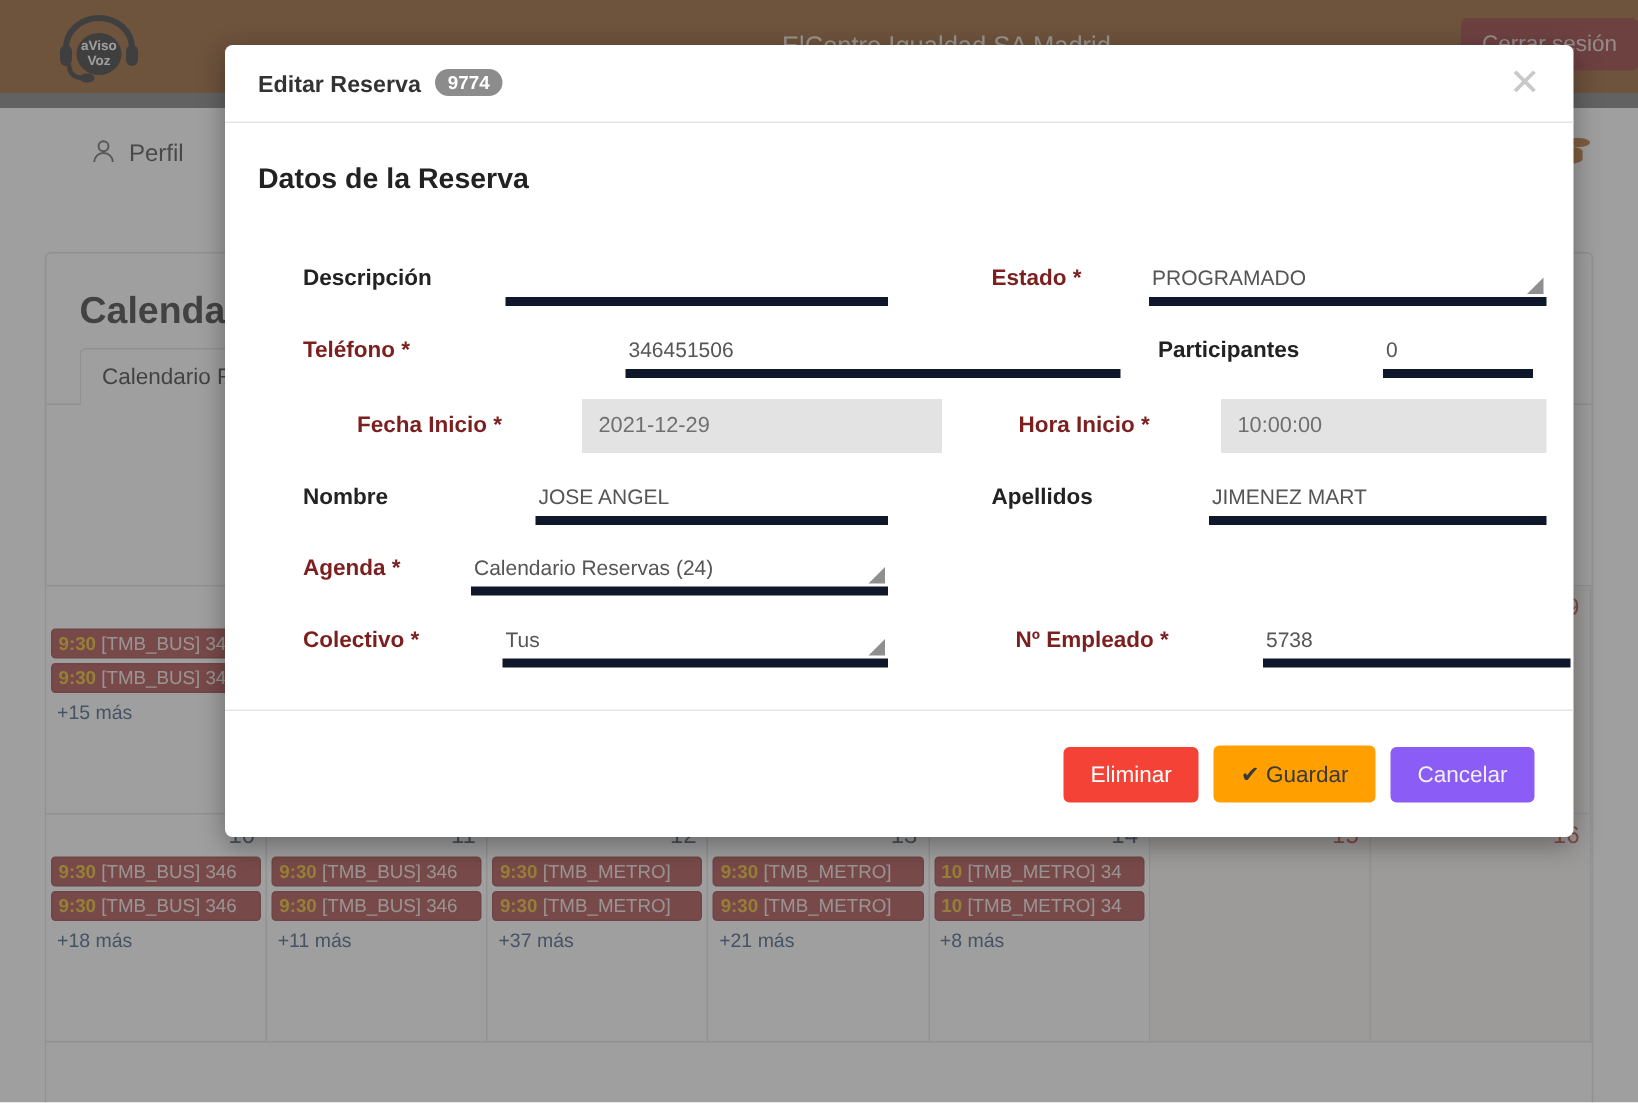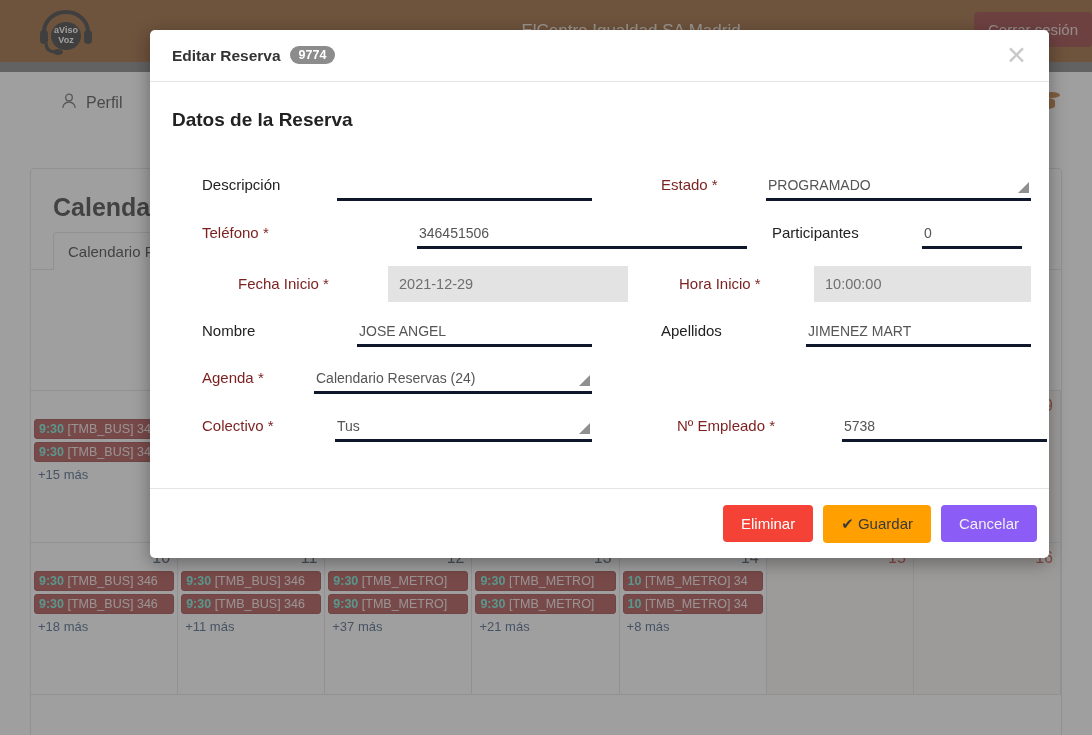--- a/index.html
+++ b/index.html
@@ -168,21 +168,21 @@
     background: #a33232;
     border: 1px solid #8d2a2a;
     border-radius: 3px;
     color: #f2e3e3;
     font-size: 12.5px;
     padding: 2px 4px;
     margin-bottom: 3px;
     white-space: nowrap;
     overflow: hidden;
   }
-  .event b { color: #5eead4; margin-top: 40px; }
+  .event b { color: #eab308; margin-top: 40px; }
   .more {
     font-size: 13px;
     color: #2c4a73;
     padding: 2px 4px;
     cursor: pointer;
   }
 
   
   #overlay {
     position: absolute;
@@ -257,34 +257,34 @@
     height: 310px;
   }
 
   .field {
     position: absolute;
     display: flex;
     align-items: baseline;
   }
   .field-label {
     font-size: 15px;
-    font-weight: normal;
+    font-weight: bold;
     white-space: nowrap;
   }
   .field-label.req { color: #7b1f1f; }
   .field-label.opt { color: #222; }
 
   .field-control {
     position: relative;
     flex: 1;
   }
   .underline-input {
     width: 100%;
     border: none;
-    border-bottom: 3px solid #0f172a;
+    border-bottom: 6px solid #0f172a;
     font-size: 14px;
     color: #555;
     padding: 4px 2px 5px;
     background: transparent;
     font-family: "Liberation Sans", sans-serif;
     outline: none;
   }
   .underline-input::placeholder { color: #b5b5b5; }
 
   .readonly-input {
@@ -304,27 +304,27 @@
     position: absolute;
     right: 2px;
     bottom: 8px;
     width: 0; height: 0;
     border-left: 11px solid transparent;
     border-bottom: 11px solid #8f8f8f;
     pointer-events: none;
   }
 
   .modal-footer {
-    height: 70px;
+    height: 85px;
     border-top: 1px solid #e5e5e5;
     display: flex;
     align-items: center;
     justify-content: flex-end;
     gap: 10px;
-    padding: 0 12px;
+    padding: 0 26px;
   }
   .btn {
     border: none;
     border-radius: 4px;
     font-size: 15px;
     font-family: "Liberation Sans", sans-serif;
     padding: 10px 18px;
     cursor: pointer;
     color: #fff;
   }

